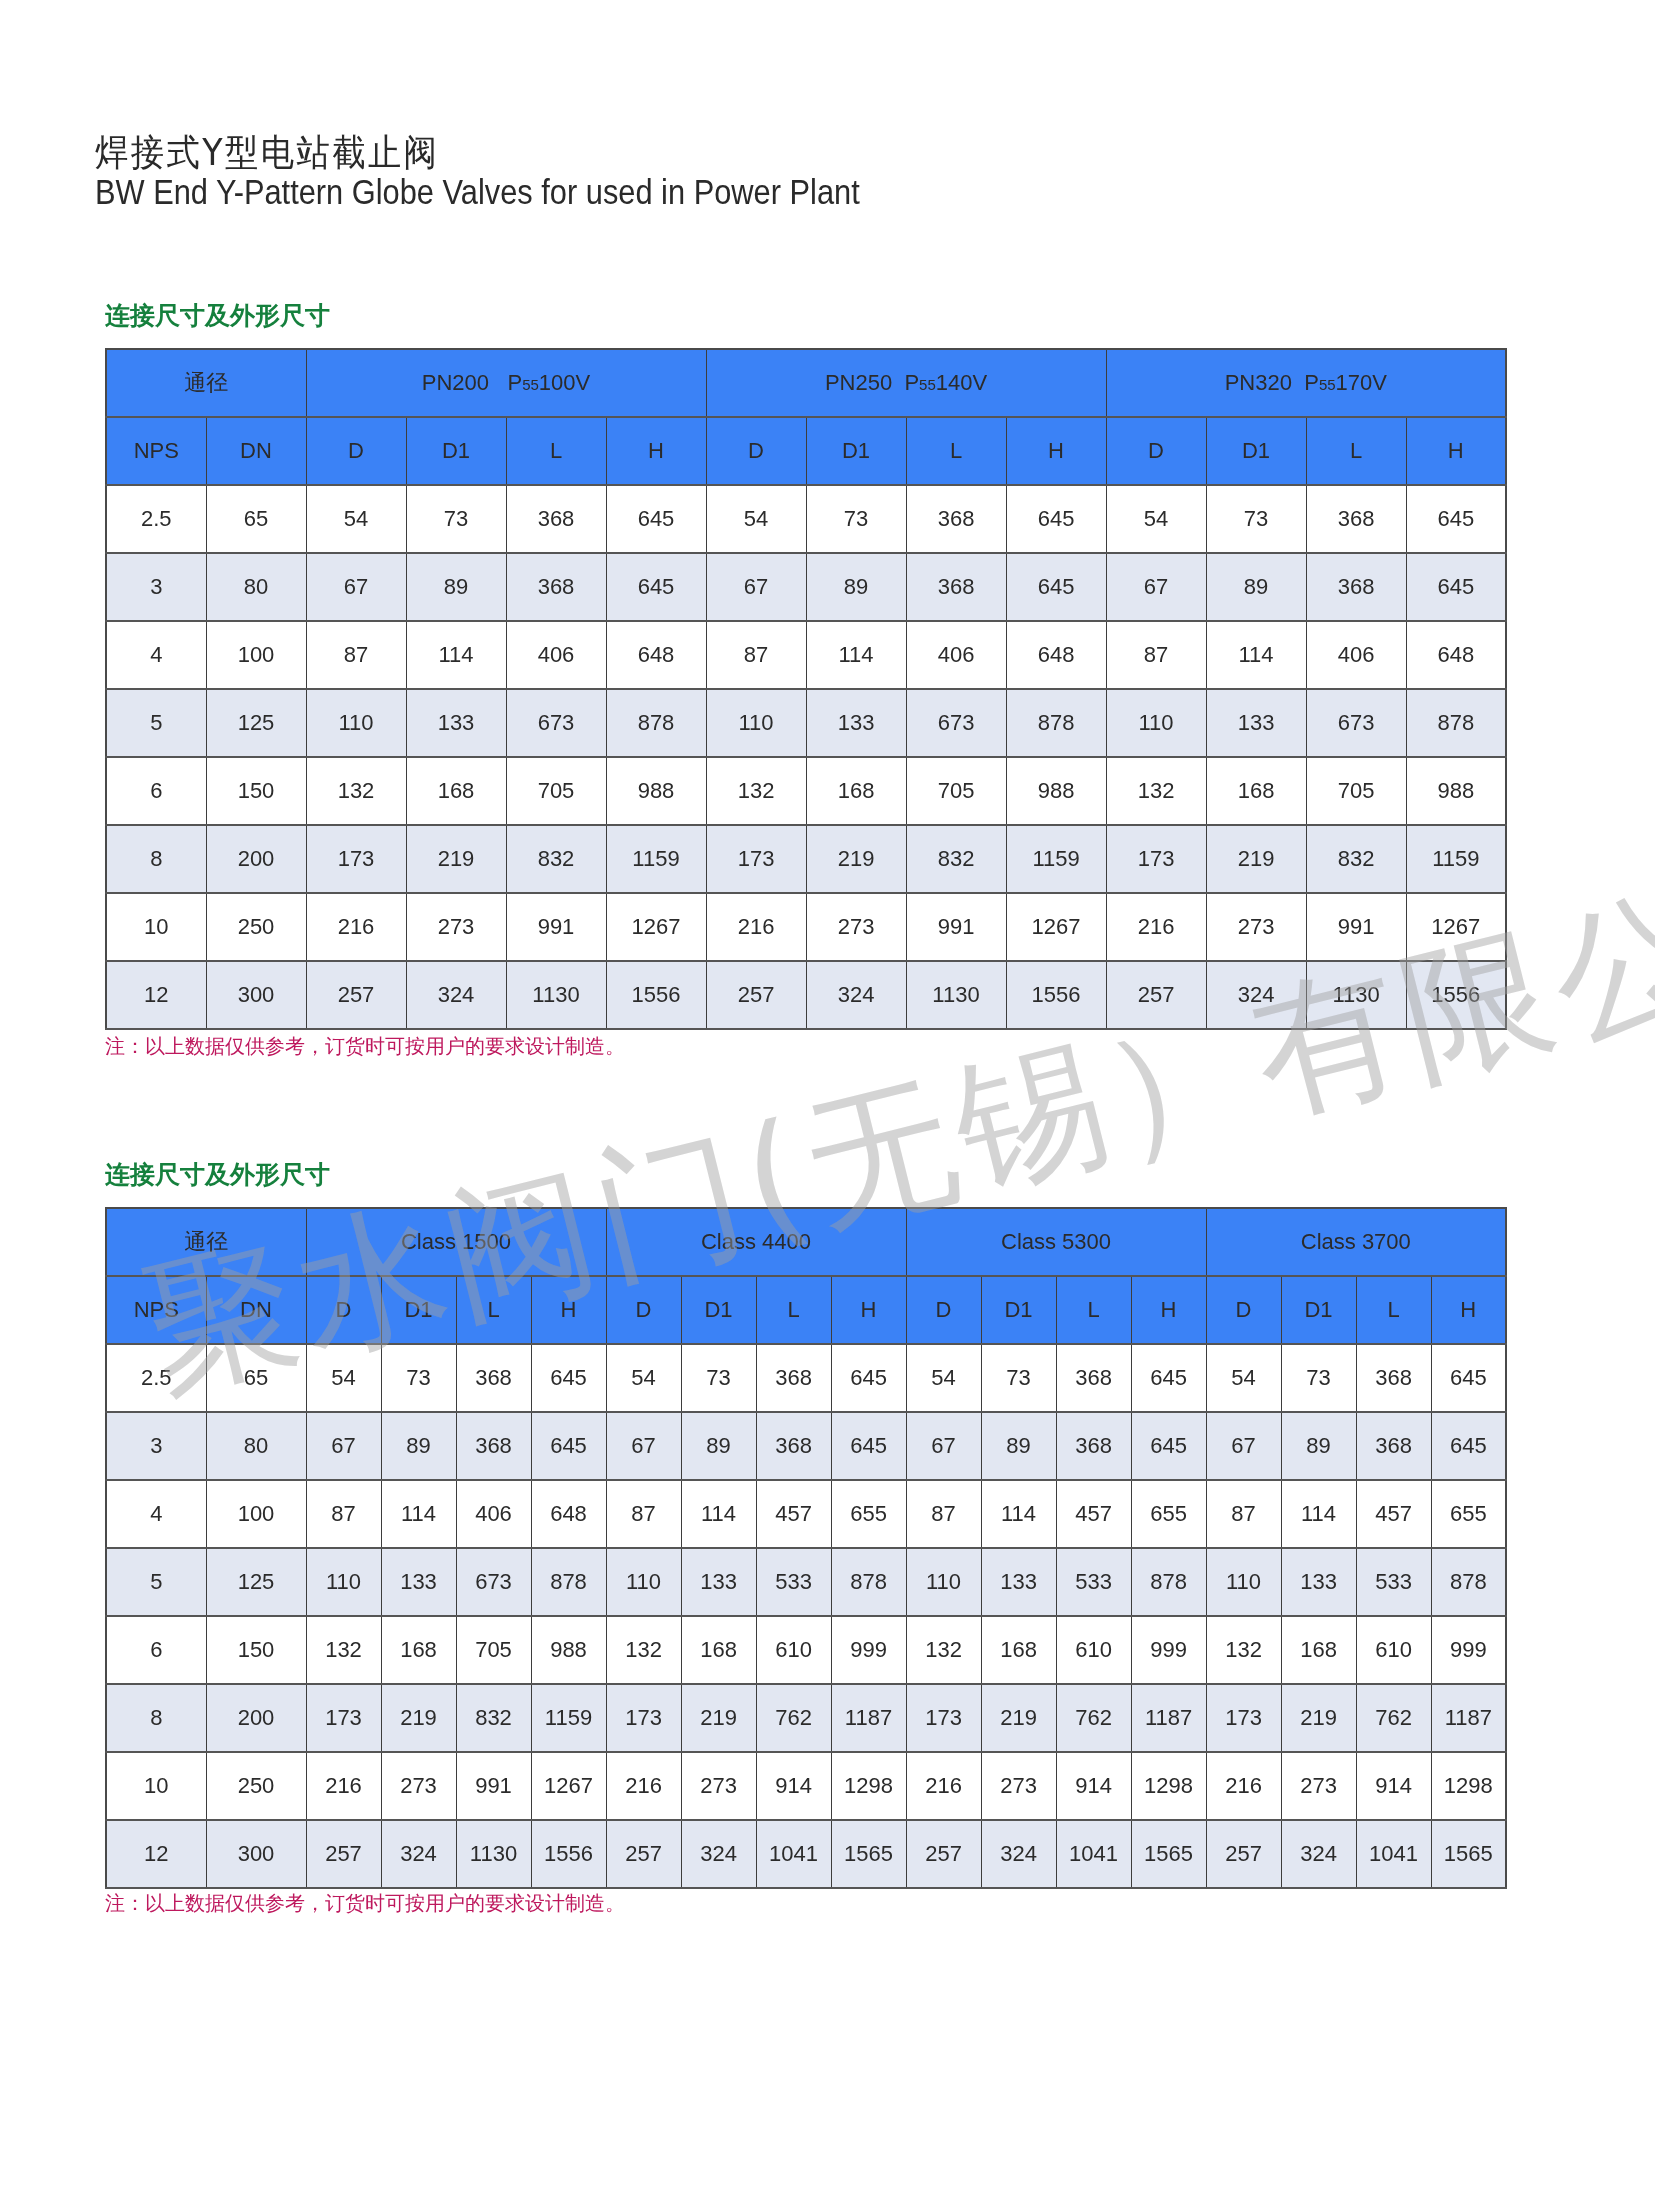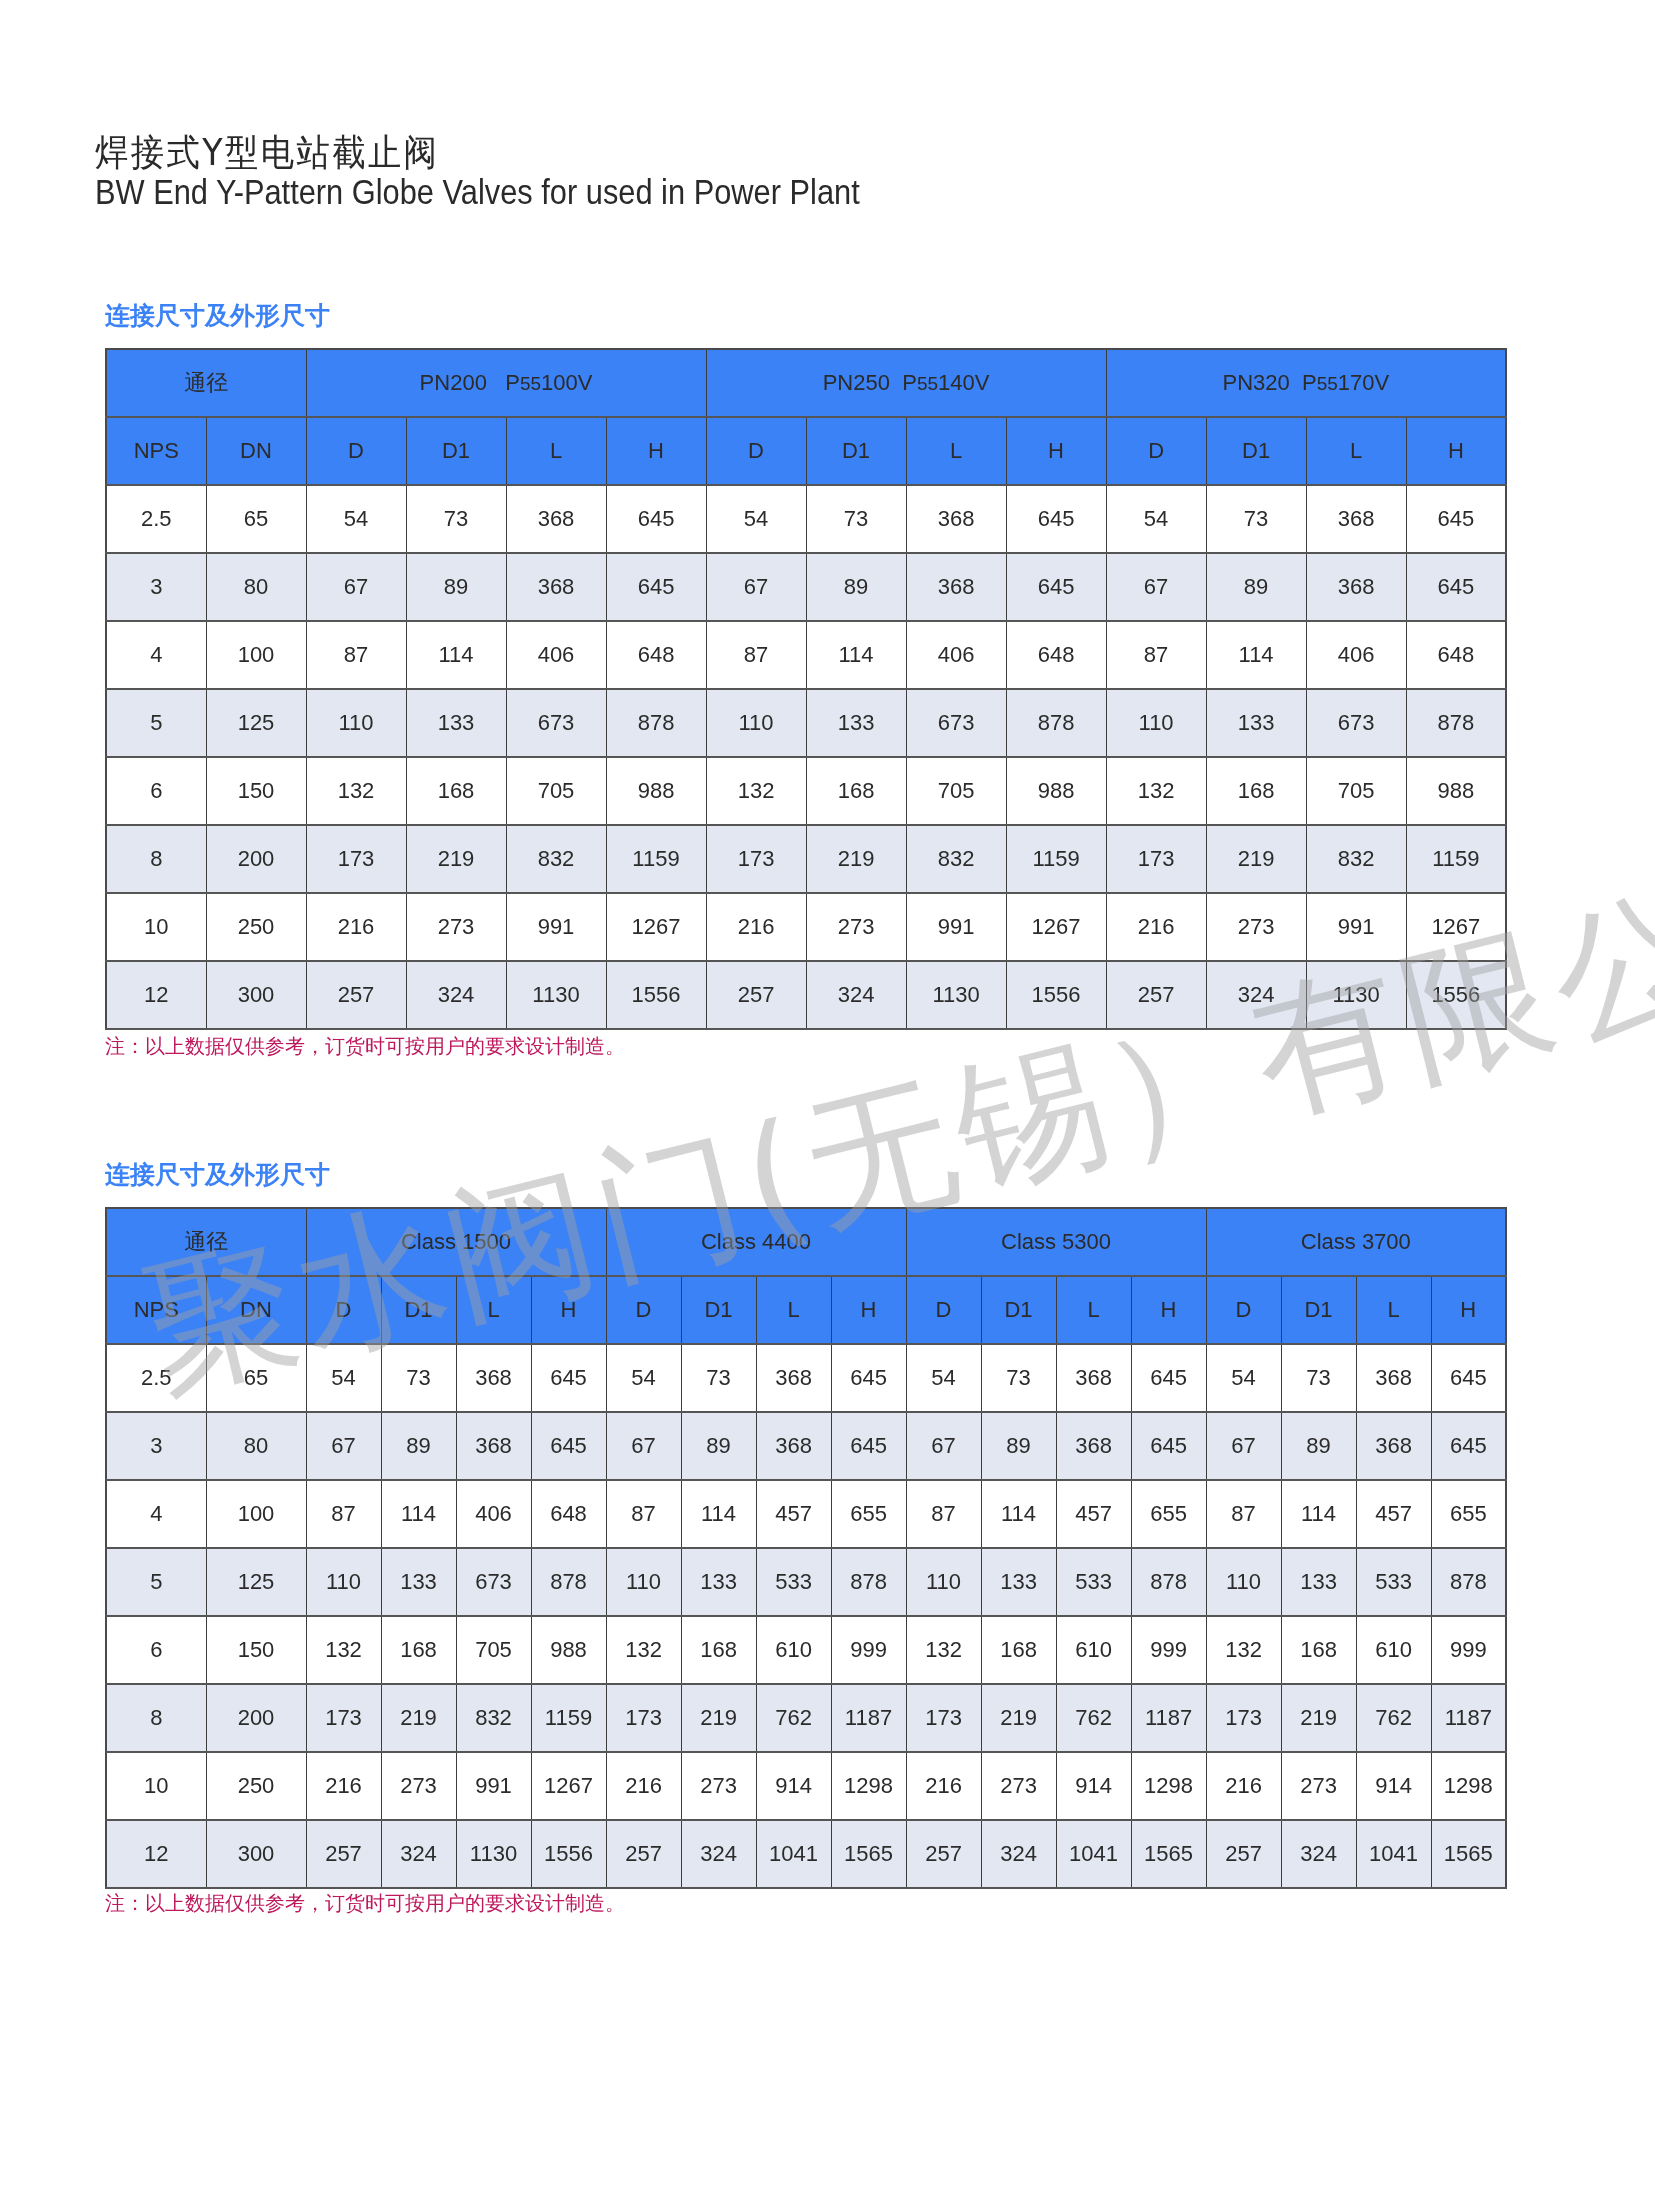--- a/index.html
+++ b/index.html
@@ -9,39 +9,39 @@
   }
   .title-cn {
     position: absolute; left: 95px; top: 132px; font-size: 37px; line-height: 41px;
     letter-spacing: 2.7px; color: #2a2a2a; font-family: "DejaVu Sans", sans-serif; transform: scaleX(0.9); transform-origin: left;
   }
   .title-en {
     position: absolute; left: 95px; top: 172px; font-size: 35px; line-height: 39px;
     color: #2a2a2a; transform: scaleX(0.88); transform-origin: left;
   }
   .section-title {
-    position: absolute; left: 105px; font-size: 25px; font-weight: bold; color: #3b82f6;
+    position: absolute; left: 105px; font-size: 25px; font-weight: bold; color: #15803d;
     font-family: "DejaVu Sans", sans-serif;
   }
   .note {
     position: absolute; left: 105px; font-size: 20px; color: #be185d; font-family: "DejaVu Sans", sans-serif;
   }
   table.spec {
     position: absolute; left: 105px; width: 1401px; border-collapse: collapse; table-layout: fixed;
     border: 2px solid #4a4a4a;
   }
   table.spec td, table.spec th {
     border: 1.3px solid #3d3d3d; text-align: center; vertical-align: middle;
     font-size: 22px; font-weight: normal; color: #2b2b2b; padding: 0; height: 66px;
   }
   table.spec tr { border-bottom: 2.7px solid #555; }
   table.spec thead th { background: #3b82f6; }
   table.spec tbody tr.shade td { background: #e2e7f2; }
   table.spec tbody tr td { background: #ffffff; }
-  .sub { font-size: 19px; }
+  .sub { font-size: 15px; }
   .watermark {
     position: absolute; left: 127px; top: 1241px; font-size: 147px; color: rgba(160,160,160,0.45);
     transform: rotate(-14deg); transform-origin: left top; white-space: nowrap; pointer-events: none;
     font-family: "DejaVu Sans", sans-serif; letter-spacing: 6.7px;
   }
 </style>
 </head>
 <body>
 
 <div class="title-cn">焊接式Y型电站截止阀</div>

